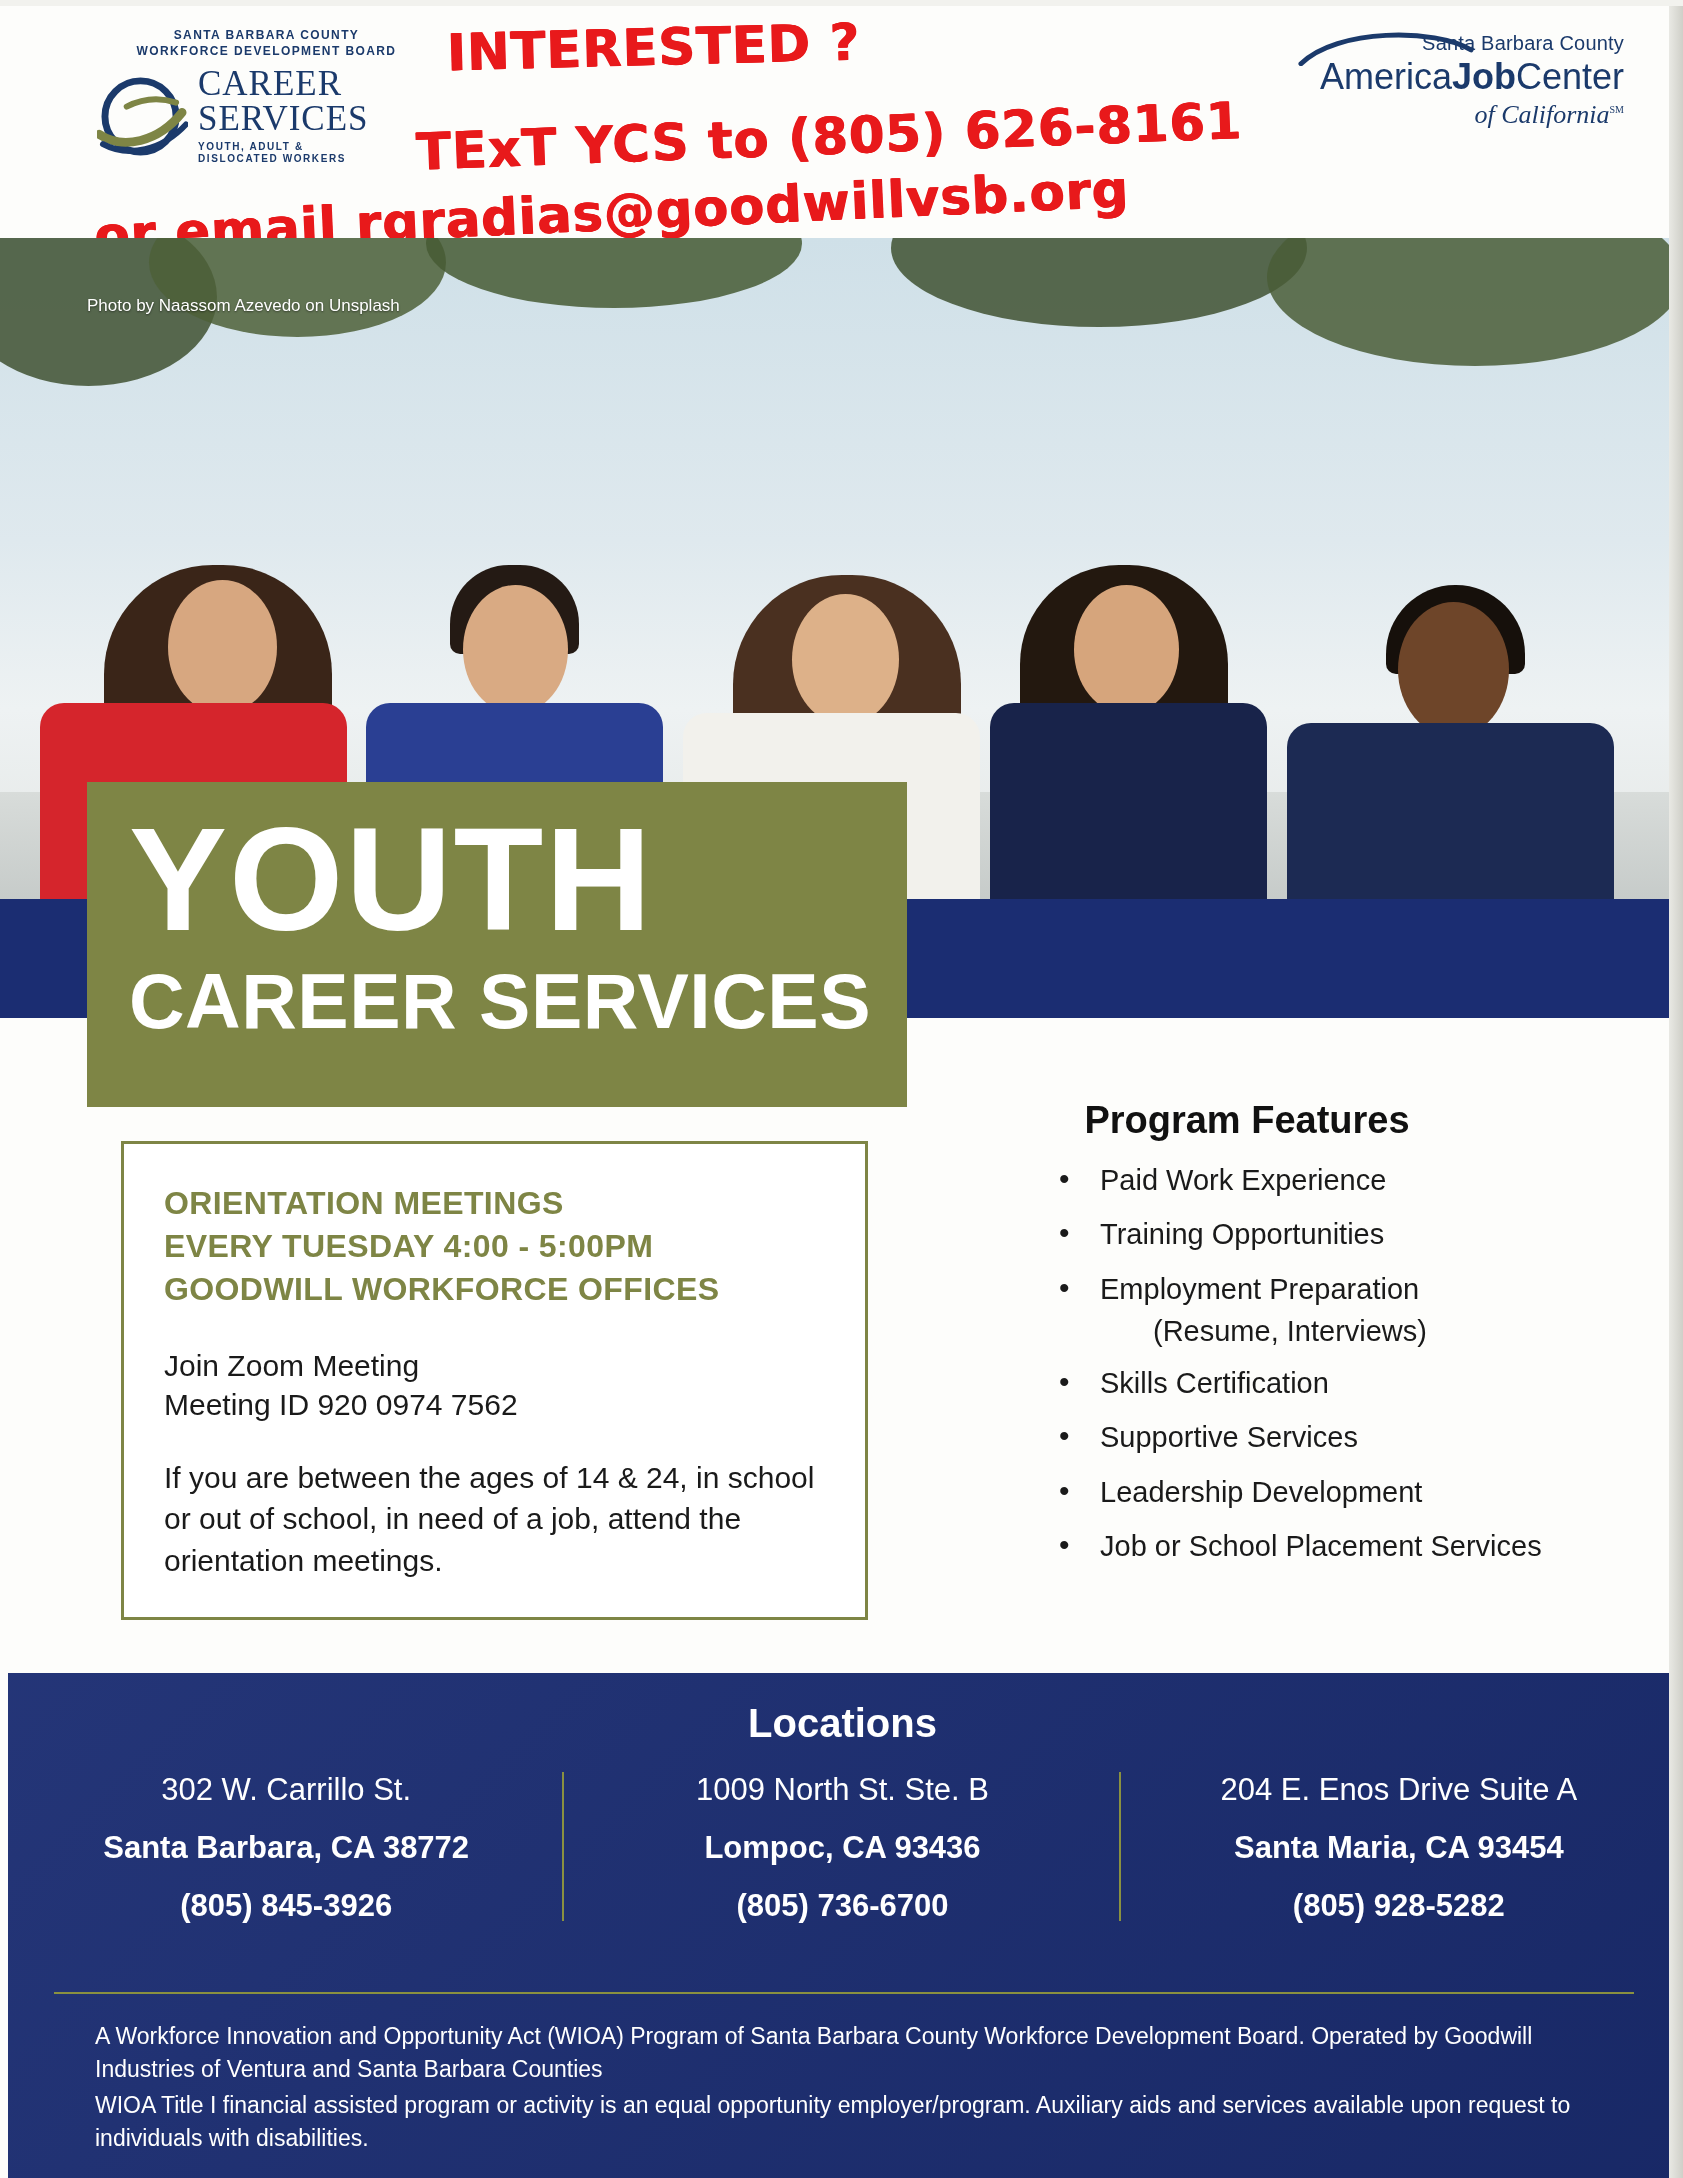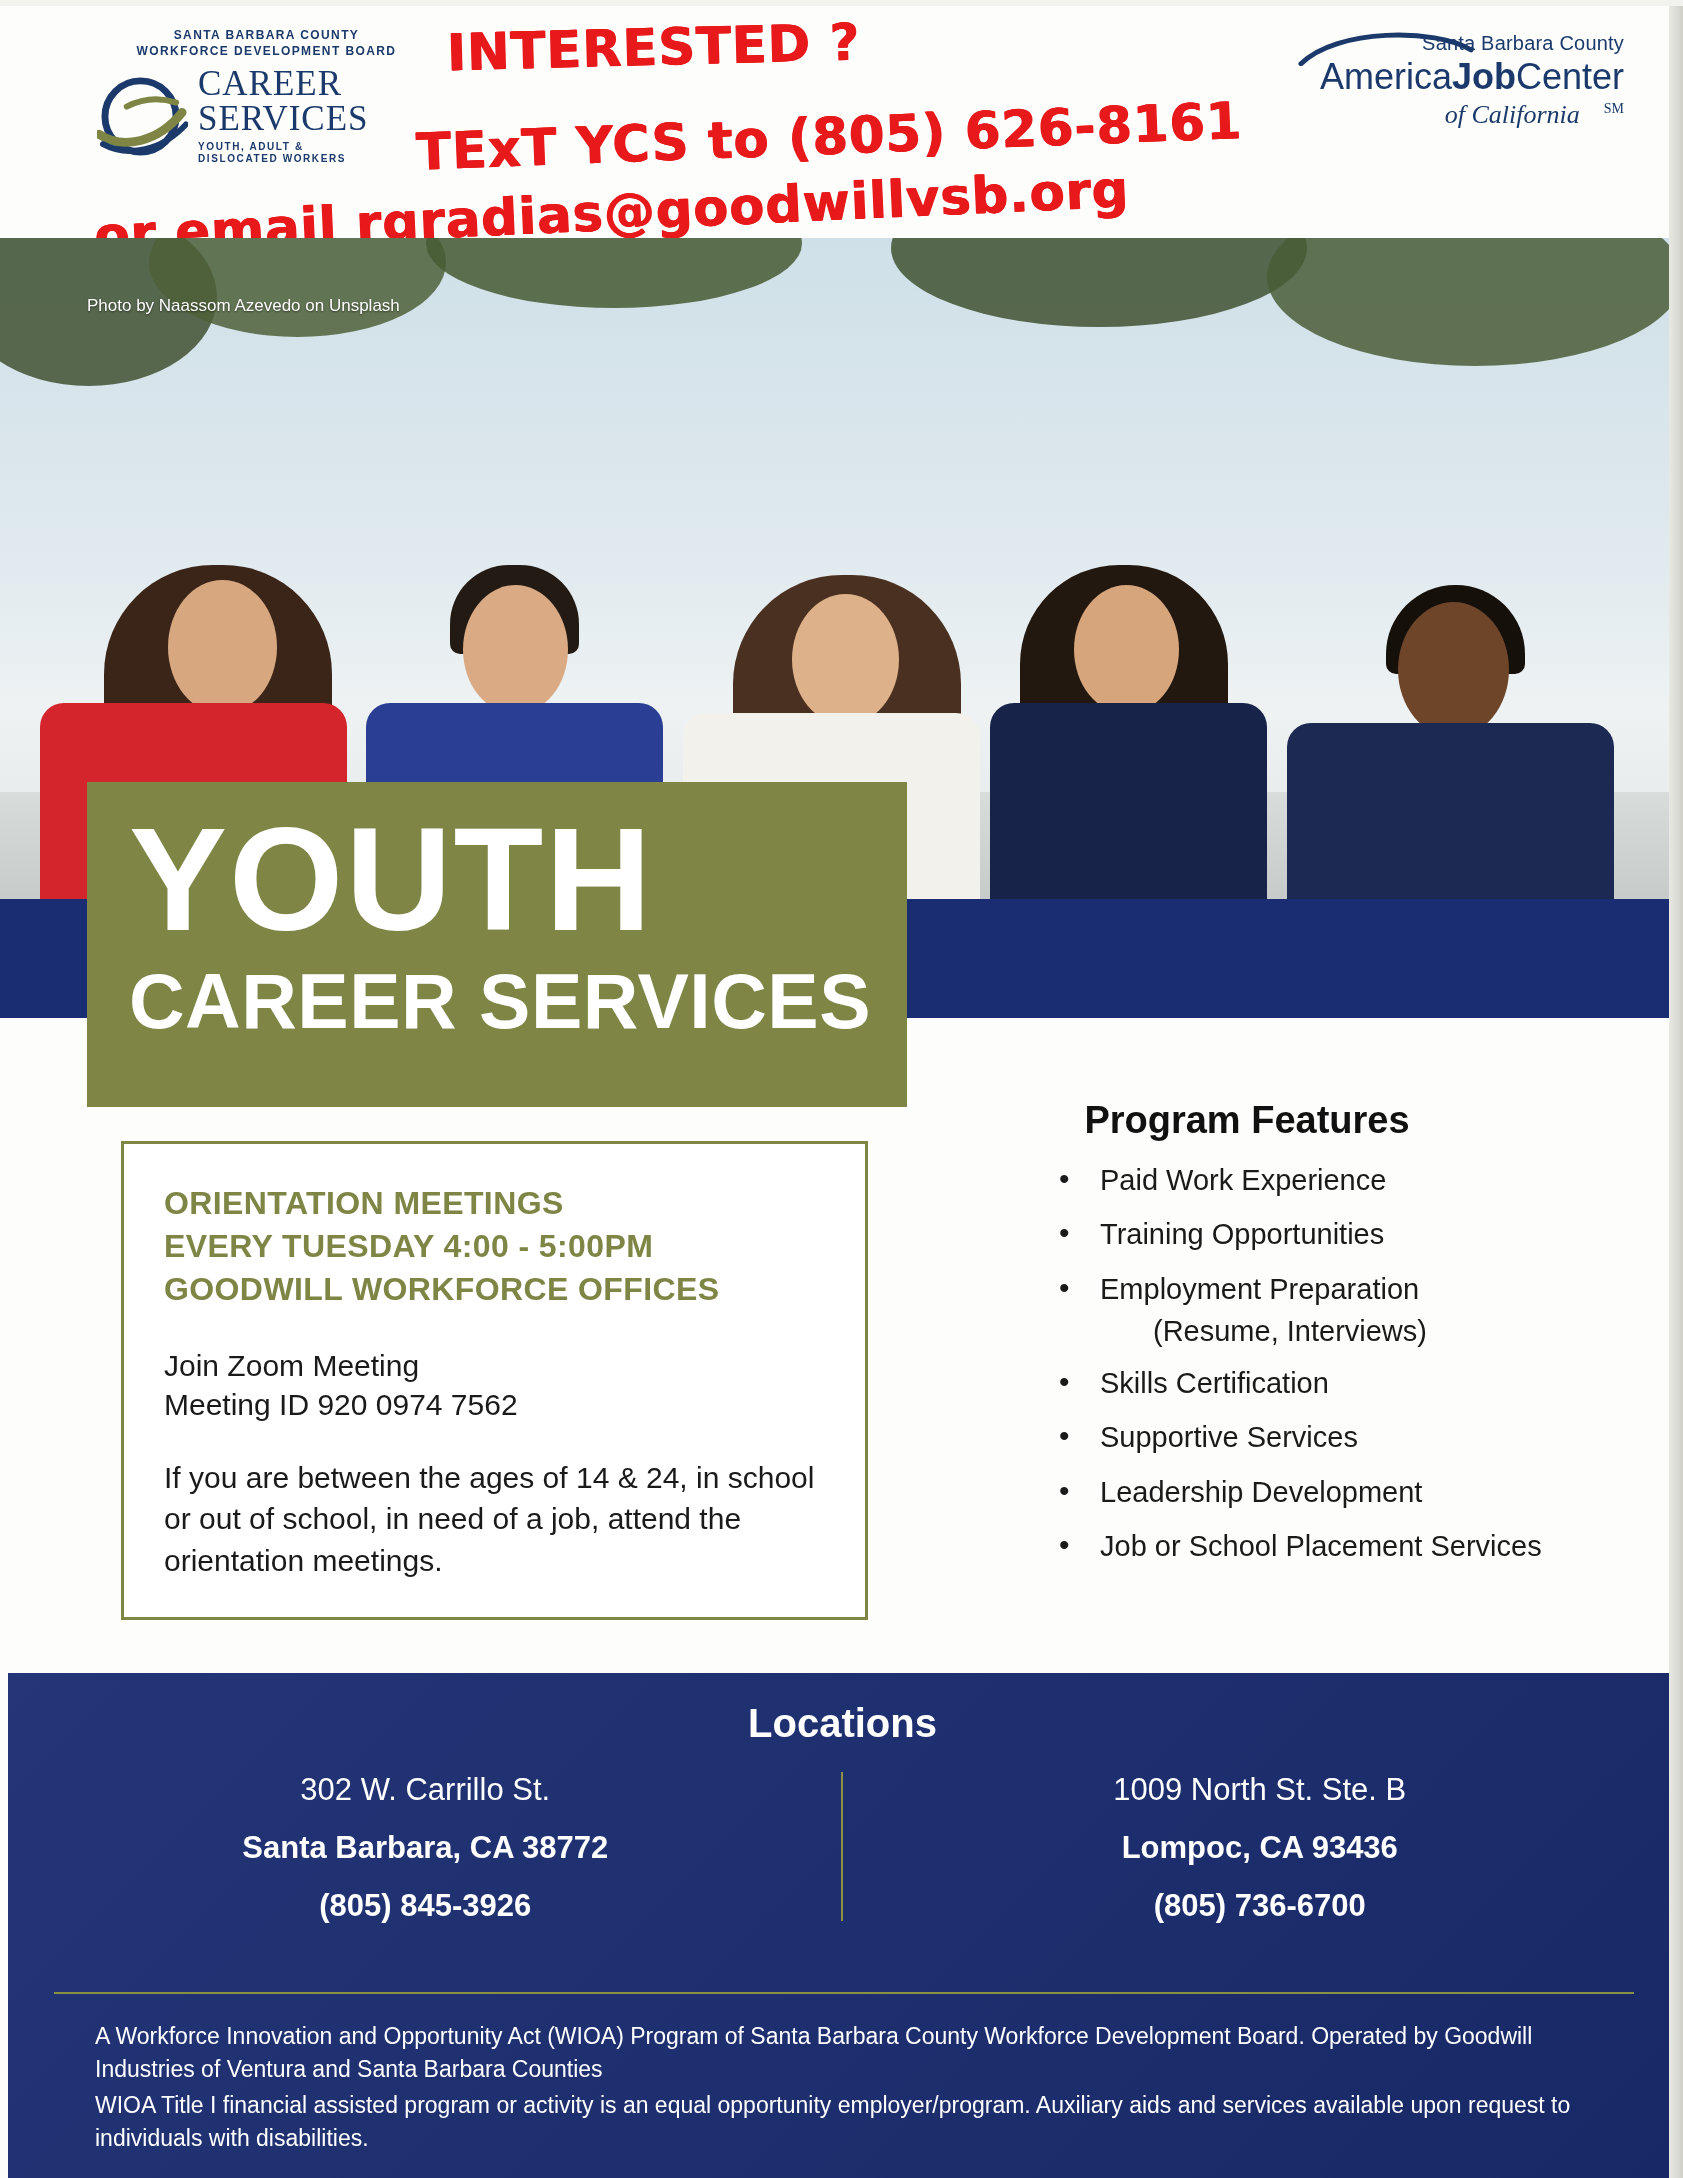--- a/index.html
+++ b/index.html
@@ -127,23 +127,22 @@
     font-weight: bold;
   }
   .logo-right .ajc-cal {
     font-size: 26px;
     color: #1b3a6b;
     font-family: "Liberation Serif", serif;
     font-style: italic;
     margin-top: 2px;
   }
   .logo-right .ajc-cal sup {
-    font-size: 14px;
+    font-size: 10px;
     font-style: normal;
-    margin-left: 24px;
   }
   .ajc-arc {
     position: absolute;
     right: 149px; top: -6px;
     width: 178px; height: 40px;
   }
 
   
   .handwriting {
     position: absolute;
@@ -527,20 +526,25 @@
         <div class="l2">Santa Barbara, CA 38772</div>
         <div class="l3">(805) 845-3926</div>
         <div class="loc-div"></div>
       </div>
       <div class="loc">
         <div class="l1">1009 North St. Ste. B</div>
         <div class="l2">Lompoc, CA 93436</div>
         <div class="l3">(805) 736-6700</div>
         <div class="loc-div"></div>
       </div>
+      <div class="loc">
+        <div class="l1">204 E. Enos Drive Suite A</div>
+        <div class="l2">Santa Maria, CA 93454</div>
+        <div class="l3">(805) 928-5282</div>
+      </div>
     </div>
 
     <div class="footer-rule"></div>
 
     <div class="disclaimer">
       <p>A Workforce Innovation and Opportunity Act (WIOA) Program of Santa Barbara County Workforce Development Board.  Operated by Goodwill Industries of Ventura and Santa Barbara Counties</p>
       <p>WIOA Title I financial assisted program or activity is an equal opportunity employer/program. Auxiliary aids and services available upon request to individuals with disabilities.</p>
     </div>
   </div>
 

